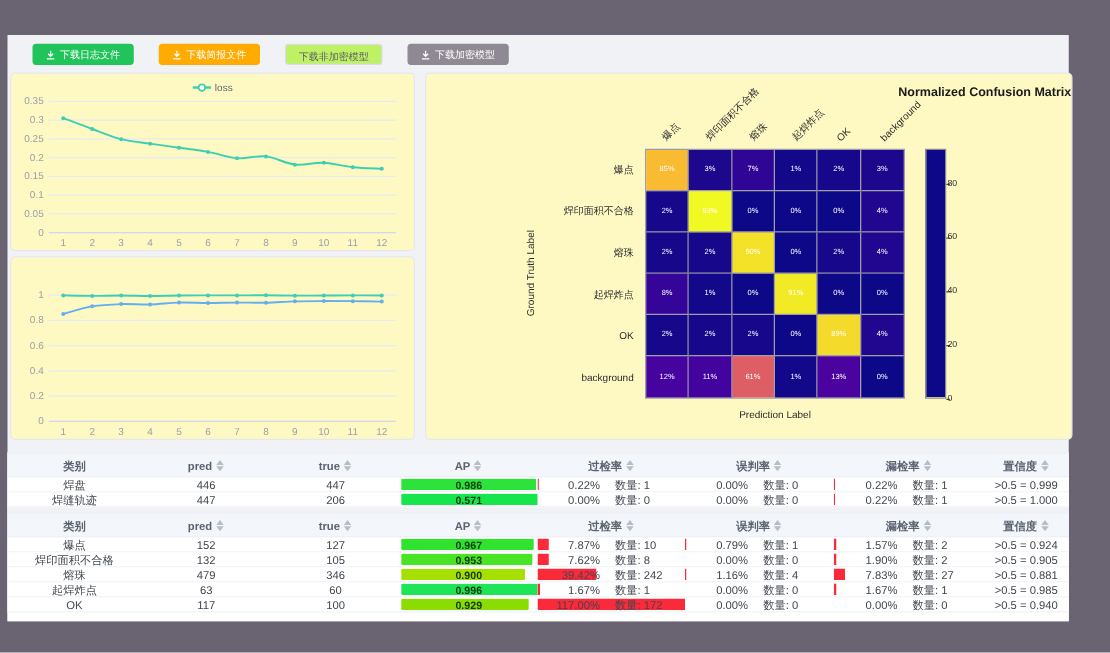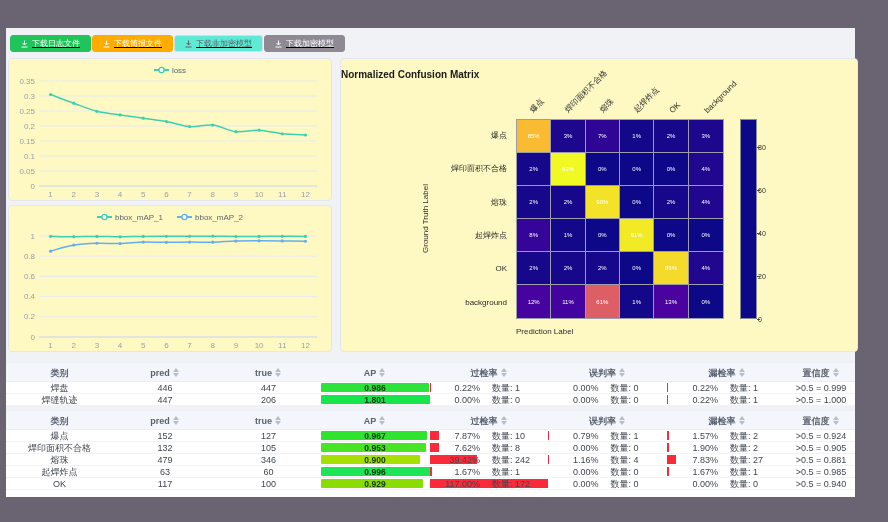--- a/index.html
+++ b/index.html
@@ -1,48 +1,48 @@
 <!DOCTYPE html>
 <html><head>
 <meta charset="utf-8">
 <style>
   html,body{margin:0;padding:0;}
   body{font-family:"Liberation Sans","DejaVu Sans",sans-serif;}
   #frame{position:relative;width:888px;height:522px;background:#6a6472;overflow:hidden;}
   #page{position:absolute;left:6px;top:28px;width:849px;height:469px;background:#f1f2f6;}
   
-  #toolbar{position:absolute;left:4px;top:7px;height:18px;display:flex;gap:1px;text-decoration:underline;}
+  #toolbar{position:absolute;left:20px;top:7px;height:18px;display:flex;gap:20px;}
   .tbtn{display:inline-flex;align-items:center;gap:4px;height:17px;padding:0 10px;border-radius:3px;
         font-size:8px;border:1px solid transparent;cursor:pointer;white-space:nowrap;}
   .tbtn svg{display:block;}
   
   .card{position:absolute;background:#fef9c3;border:1px solid #e4e7ed;border-radius:4px;box-sizing:border-box;}
   #card-loss{left:2px;top:30px;width:324px;height:143px;}
   #card-map{left:2px;top:177px;width:324px;height:147px;}
   #card-matrix{left:334px;top:30px;width:518px;height:294px;}
   .legend{position:absolute;top:5px;left:0;width:100%;display:flex;justify-content:center;gap:14px;height:12px;}
   .legend-item{display:flex;align-items:center;gap:3px;font-size:8px;color:#5e6470;cursor:pointer;}
   .chart-svg{position:absolute;left:0;top:0;}
   
-  #cm-title{position:absolute;top:10px;left:0;width:100%;text-align:left;font-size:10px;font-weight:bold;color:#1a1a1a;}
+  #cm-title{position:absolute;top:10px;left:0;width:100%;text-align:right;font-size:10px;font-weight:bold;color:#1a1a1a;}
   #cm-grid{position:absolute;left:175px;top:60px;width:208px;height:200px;display:grid;
            grid-template-columns:repeat(6,1fr);grid-template-rows:repeat(6,1fr);
            border:1px solid #9c9caa;box-sizing:border-box;}
   .cm-cell{display:flex;align-items:center;justify-content:center;color:#ffffff;font-size:6px;
            border-right:1px solid #9c9caa;border-bottom:1px solid #9c9caa;box-sizing:border-box;}
   .cm-cell:nth-child(6n){border-right:none;}
   .cm-cell:nth-child(n+31){border-bottom:none;}
   #cm-collabels{position:absolute;left:175px;top:0px;width:208px;height:58px;}
   .cm-collabel{position:absolute;bottom:2px;font-size:8px;color:#2b2b2b;transform-origin:left bottom;
                transform:rotate(-45deg);white-space:nowrap;}
   #cm-rowlabels{position:absolute;left:0px;top:60px;width:170px;height:200px;}
   .cm-rowlabel{position:absolute;right:4px;width:166px;text-align:right;font-size:8px;color:#2b2b2b;line-height:33px;height:33px;}
   #cm-ylabel{position:absolute;left:78px;top:60px;height:200px;width:12px;display:flex;align-items:center;justify-content:center;
              font-size:8px;color:#2b2b2b;writing-mode:vertical-rl;transform:rotate(180deg);}
-  #cm-xlabel{position:absolute;left:175px;top:268px;width:208px;font-size:8px;color:#2b2b2b;}
+  #cm-xlabel{position:absolute;left:175px;top:268px;width:208px;text-align:center;font-size:8px;color:#2b2b2b;}
   #cm-colorbar{position:absolute;left:399px;top:60px;width:17px;height:200px;border:1px solid #8a8a96;box-sizing:border-box;}
   .cb-tick{position:absolute;left:417px;font-size:7px;color:#2b2b2b;transform:translateY(-50%);}
   .cb-tickmark{position:absolute;left:416px;width:3px;height:1px;background:#555;}
   
   #tables{position:absolute;left:0;top:334px;width:849px;height:135px;background:#ffffff;}
   .dtable{width:849px;}
   .trow{display:flex;width:849px;box-sizing:border-box;justify-content:space-between;}
   .thead{background:#f3f6fb;height:20px;border-top:1px solid #ebeef5;border-bottom:1px solid #ebeef5;}
   .thead .tcell{font-size:9px;color:#5b6270;font-weight:bold;line-height:20px;}
   .tbody-row{height:12px;border-bottom:1px solid #f0f2f7;background:#fff;}
@@ -74,21 +74,21 @@
             <path d="M3.5 0.5 L3.5 4.5 M1.5 3 L3.5 5 L5.5 3 M0.5 7 L6.5 7" stroke="currentColor" stroke-width="1" fill="none"></path>
           </svg>
           <span>下载日志文件</span>
         </button>
         <button class="tbtn" style="background: rgb(255, 171, 0); color: rgb(255, 255, 255); border-color: rgb(255, 171, 0);">
           <svg width="7" height="8" viewBox="0 0 7 8">
             <path d="M3.5 0.5 L3.5 4.5 M1.5 3 L3.5 5 L5.5 3 M0.5 7 L6.5 7" stroke="currentColor" stroke-width="1" fill="none"></path>
           </svg>
           <span>下载简报文件</span>
         </button>
-        <button class="tbtn" style="background: #5eead4; color: rgb(90, 94, 102); border-color: rgb(217, 220, 227);">
+        <button class="tbtn" style="background: #bef264; color: rgb(90, 94, 102); border-color: rgb(217, 220, 227); flex-direction: column;">
           <svg width="7" height="8" viewBox="0 0 7 8">
             <path d="M3.5 0.5 L3.5 4.5 M1.5 3 L3.5 5 L5.5 3 M0.5 7 L6.5 7" stroke="currentColor" stroke-width="1" fill="none"></path>
           </svg>
           <span>下载非加密模型</span>
         </button>
         <button class="tbtn" style="background: rgb(142, 137, 147); color: rgb(255, 255, 255); border-color: rgb(142, 137, 147);">
           <svg width="7" height="8" viewBox="0 0 7 8">
             <path d="M3.5 0.5 L3.5 4.5 M1.5 3 L3.5 5 L5.5 3 M0.5 7 L6.5 7" stroke="currentColor" stroke-width="1" fill="none"></path>
           </svg>
           <span>下载加密模型</span>
@@ -145,36 +145,20 @@
           <circle cx="180.58333333333331" cy="67.6" r="1.6" fill="#3ecfb2"></circle>
           <circle cx="203.75" cy="66.1" r="1.6" fill="#3ecfb2"></circle>
           <circle cx="226.91666666666669" cy="72.7" r="1.6" fill="#3ecfb2"></circle>
           <circle cx="250.08333333333331" cy="71.19999999999999" r="1.6" fill="#3ecfb2"></circle>
           <circle cx="273.25" cy="74.80000000000001" r="1.6" fill="#3ecfb2"></circle>
           <circle cx="296.4166666666667" cy="76" r="1.6" fill="#3ecfb2"></circle>
         </svg>
     </div>
 
     <div class="card" id="card-map">
-      <div class="legend" id="legend-map">
-          <span class="legend-item">
-            <svg width="15" height="8" viewBox="0 0 15 8">
-              <line x1="0" y1="4" x2="15" y2="4" stroke="#3ecfb2" stroke-width="2"></line>
-              <circle cx="7.5" cy="4" r="2.6" fill="#fff" stroke="#3ecfb2" stroke-width="1.4"></circle>
-            </svg>
-            <span>bbox_mAP_1</span>
-          </span>
-          <span class="legend-item">
-            <svg width="15" height="8" viewBox="0 0 15 8">
-              <line x1="0" y1="4" x2="15" y2="4" stroke="#62aff0" stroke-width="2"></line>
-              <circle cx="7.5" cy="4" r="2.6" fill="#fff" stroke="#62aff0" stroke-width="1.4"></circle>
-            </svg>
-            <span>bbox_mAP_2</span>
-          </span>
-        </div>
       <svg class="chart-svg" id="svg-map" width="322" height="145">
           <line x1="30" y1="131" x2="308" y2="131" stroke="#e6eaf1" stroke-width="1"></line>
           <text x="26" y="133.5" text-anchor="end" font-size="8" fill="#98a0ab">0</text>
           <line x1="30" y1="110.80000000000001" x2="308" y2="110.80000000000001" stroke="#e6eaf1" stroke-width="1"></line>
           <text x="26" y="113.30000000000001" text-anchor="end" font-size="8" fill="#98a0ab">0.2</text>
           <line x1="30" y1="90.6" x2="308" y2="90.6" stroke="#e6eaf1" stroke-width="1"></line>
           <text x="26" y="93.1" text-anchor="end" font-size="8" fill="#98a0ab">0.4</text>
           <line x1="30" y1="70.4" x2="308" y2="70.4" stroke="#e6eaf1" stroke-width="1"></line>
           <text x="26" y="72.9" text-anchor="end" font-size="8" fill="#98a0ab">0.6</text>
           <line x1="30" y1="50.199999999999996" x2="308" y2="50.199999999999996" stroke="#e6eaf1" stroke-width="1"></line>
@@ -337,21 +321,21 @@
               </div>
             </div>
             <div class="tcell col-7 conf-cell">&gt;0.5 = 0.999</div>
           </div>
           <div class="trow tbody-row">
             <div class="tcell col-0">焊缝轨迹</div>
             <div class="tcell col-1">447</div>
             <div class="tcell col-2">206</div>
             <div class="tcell col-3">
               <div class="ap-bar" style="width: 100%; background: linear-gradient(rgb(22, 229, 76), rgba(255, 255, 255, 0) 300%) rgb(22, 229, 76);"></div>
-              <div class="ap-text">1.801</div>
+              <div class="ap-text">0.571</div>
             </div>
             <div class="tcell col-4">
               <div class="pct-wrap">
                 <span class="pct-val">0.00%</span>
                 <span class="pct-count">数量: 0</span>
               </div>
             </div>
             <div class="tcell col-5">
               <div class="pct-wrap">
                 <span class="pct-val">0.00%</span>

